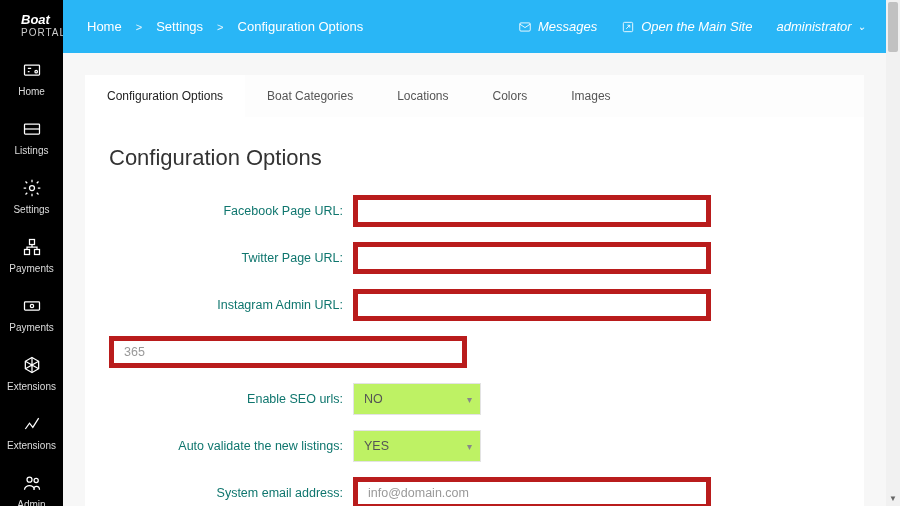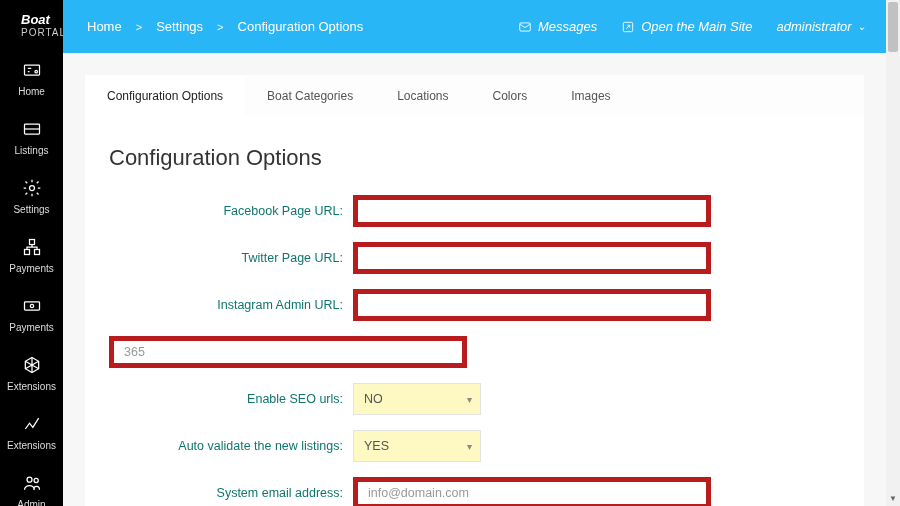--- a/index.html
+++ b/index.html
@@ -29,21 +29,21 @@
 .content { position: absolute; left: 63px; right: 14px; top: 53px; bottom: 0; background: #f7f7f7; overflow: auto; padding: 22px 22px 0; }
 .panel { background: #fdfdfd; }
 .tabs { display: flex; background: transparent; }
 .tab { padding: 14px 22px; font-size: 12px; color: #555; cursor: pointer; }
 .tab.active { background: #fff; color: #222; }
 .panel-body { background: #fff; padding: 28px 24px 20px; }
 .page-title { font-size: 22px; font-weight: 400; color: #333; margin-bottom: 24px; }
 .form-row { display: flex; align-items: center; margin-bottom: 15px; }
 .form-label { width: 244px; text-align: right; padding-right: 10px; font-size: 12.5px; color: #0f766e; }
 .form-input { width: 358px; height: 32px; border: 5px solid #b91c1c; background: #fff; padding: 0 10px; font-size: 12.5px; color: #999; font-family: inherit; }
-.form-select { width: 128px; height: 32px; border: 1px solid #e3e3e3; background: #fef9c3; padding: 0 22px 0 10px; font-size: 12.5px; color: #555; position: relative; display: flex; align-items: center; cursor: pointer; }
+.form-select { width: 128px; height: 32px; border: 1px solid #e3e3e3; background: #bef264; padding: 0 22px 0 10px; font-size: 12.5px; color: #555; position: relative; display: flex; align-items: center; cursor: pointer; }
 .form-select::after { content: "▾"; position: absolute; right: 8px; color: #888; font-size: 10px; }
 </style>
 </head>
 <body>
 
 <div class="viewport">
 
   <div class="sidebar">
     <div class="brand">
       <div class="brand-title">Boat</div>

